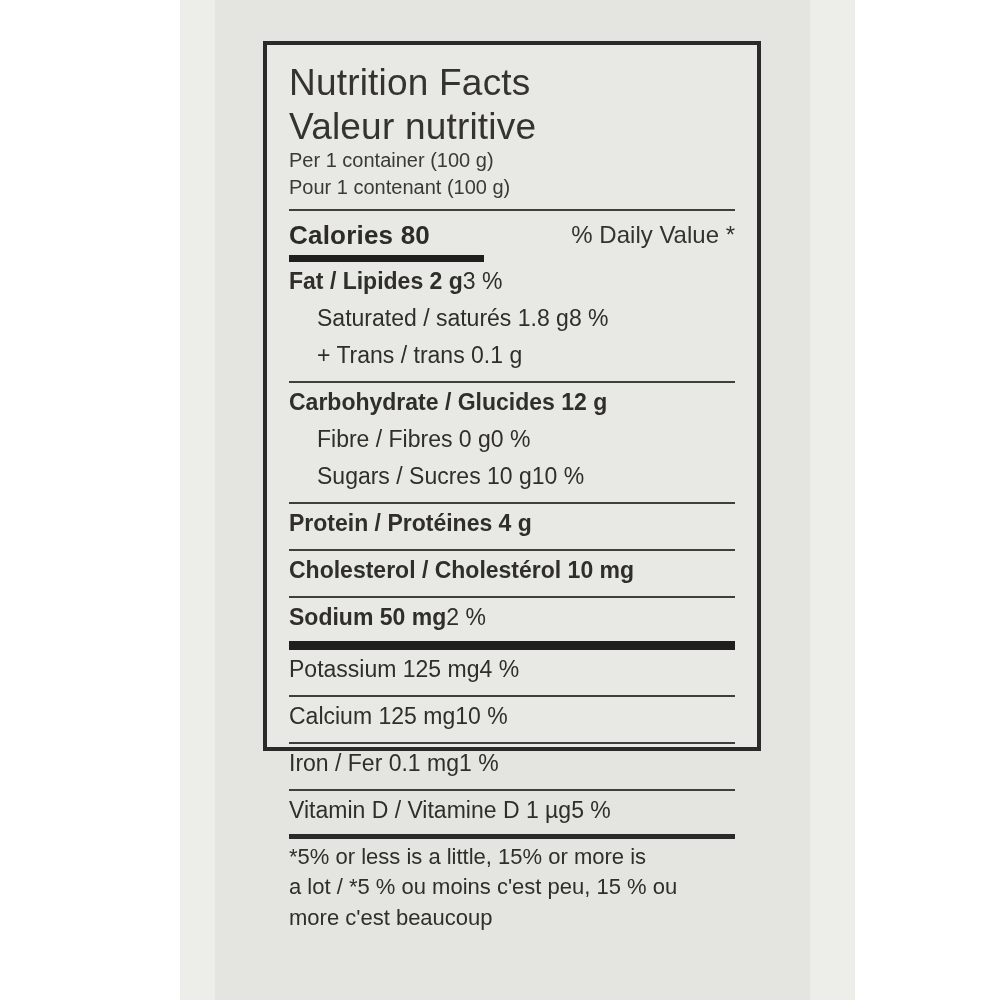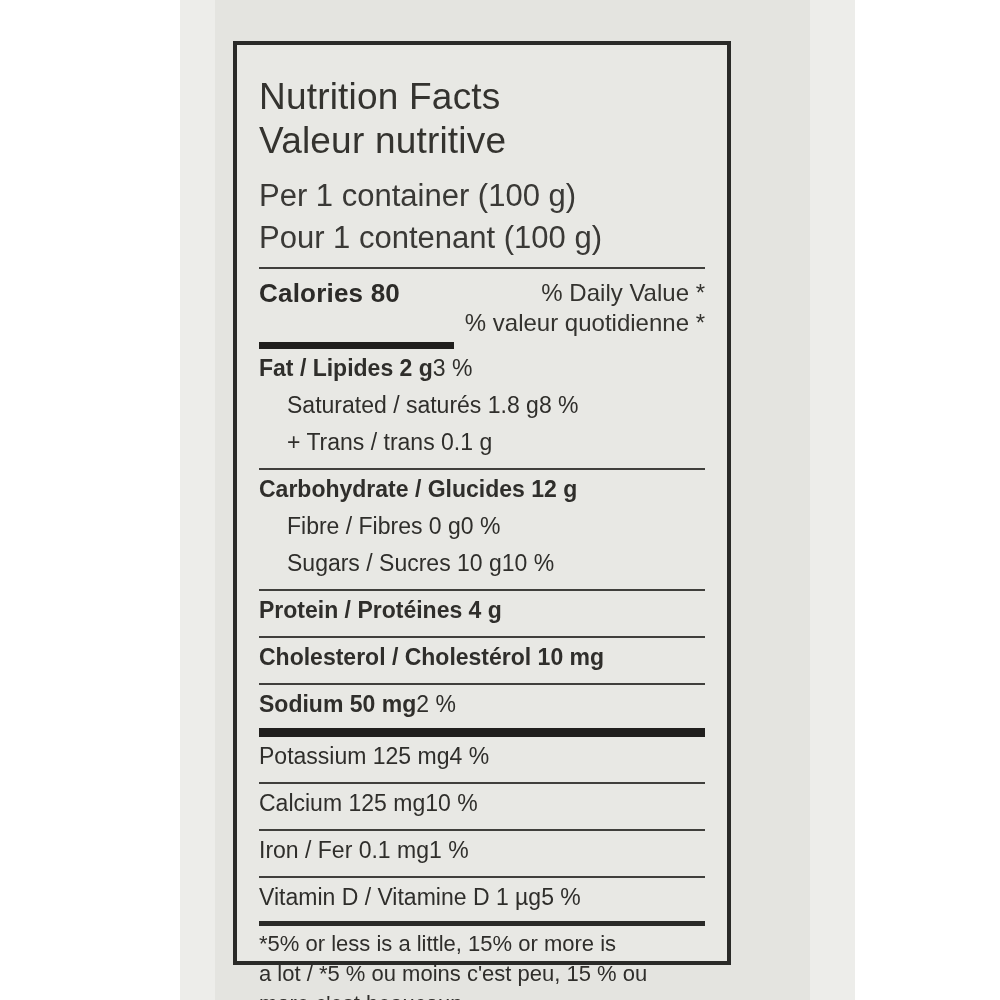--- a/index.html
+++ b/index.html
@@ -40,50 +40,49 @@
     position: absolute;
     left: 810px;
     top: 0px;
     width: 45px;
     height: 1000px;
     background: #ededea;
   }
 
   .nf-panel {
     position: absolute;
-    left: 233px;
+    left: 263px;
     top: 41px;
     width: 498px;
-    height: 924px;
+    height: 710px;
     border: 4px solid #2a2a28;
     background: #e8e8e4;
     box-sizing: border-box;
-    padding: 16px 22px;
+    padding: 2px 22px;
     color: #2b2b29;
   }
 
   .title-en {
     font-size: 37px;
     letter-spacing: 0.2px;
     margin-top: 16px;
     line-height: 1.08;
     color: #34332f;
   }
   .title-fr {
     font-size: 37px;
     letter-spacing: 0.2px;
     line-height: 1.08;
     margin-top: 4px;
     color: #34332f;
   }
 
   .serving {
-    font-size: 31px;
+    font-size: 20px;
     line-height: 1.35;
-    margin-top: 14px;
     color: #3a3936;
   }
 
   .rule-thin {
     border: none;
     border-top: 2px solid #403f3c;
     margin: 8px 0 0 0;
   }
   .rule-med {
     border: none;
@@ -162,21 +161,20 @@
       <div>Per 1 container (100 g)</div>
       <div>Pour 1 contenant (100 g)</div>
     </div>
 
     <hr class="rule-thin">
 
     <div class="cal-row">
       <div class="cal-label">Calories 80</div>
       <div class="dv-head">
         <div>% Daily Value *</div>
-        <div>% valeur quotidienne *</div>
       </div>
     </div>
     <div class="cal-underline"></div>
 
     <div class="row">
       <span class="lbl"><b>Fat / Lipides 2 g</b></span>
       <span class="val">3 %</span>
     </div>
     <div class="row indent">
       <span class="lbl">Saturated / saturés 1.8 g</span>

